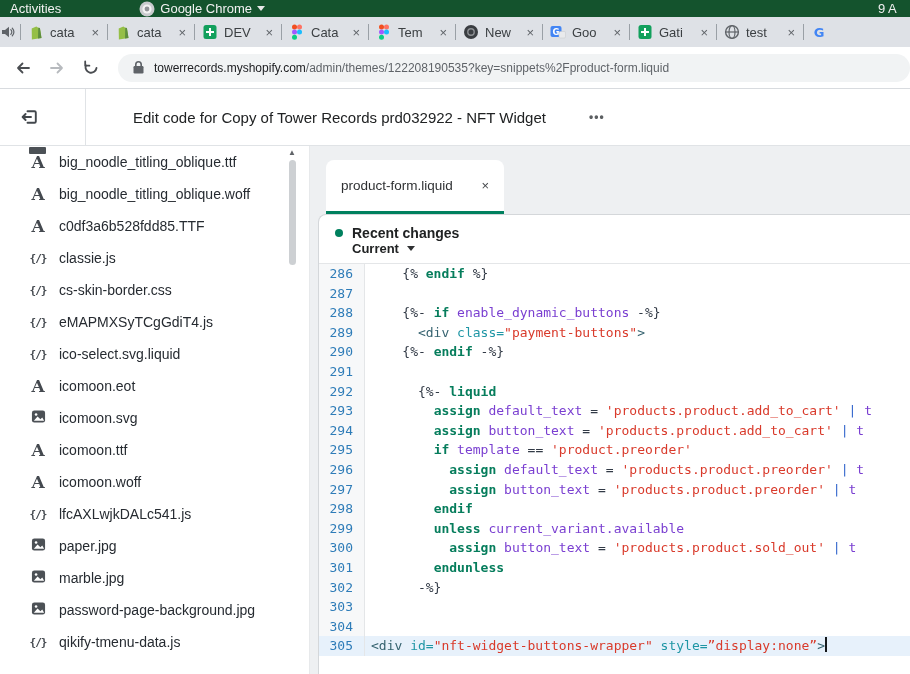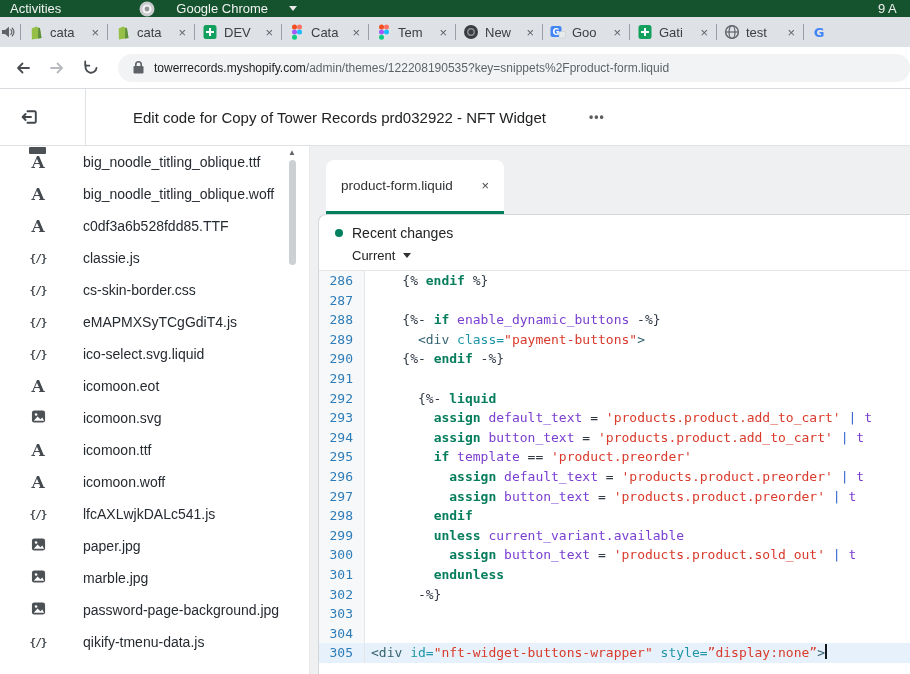--- a/index.html
+++ b/index.html
@@ -3,21 +3,21 @@
 <meta charset="utf-8">
 <style>
   * { box-sizing: border-box; margin: 0; padding: 0; }
   html,body { width:910px; height:674px; overflow:hidden; }
   body { font-family:"Liberation Sans", sans-serif; background:#fff; position:relative; }
   .screen { width:910px; height:674px; display:flex; flex-direction:column; }
 
   
   .system-bar { height:17px; background:#14532d; color:#f2f2f2; display:flex; align-items:center; font-size:13px; flex:0 0 auto; position:relative; }
   .activities { margin-left:10px; }
-  .chrome-menu { display:flex; align-items:center; gap:21px; margin-left:78px; }
+  .chrome-menu { display:flex; align-items:center; gap:5px; margin-left:78px; }
   .caret-dn-w { width:0; height:0; border-left:4px solid transparent; border-right:4px solid transparent; border-top:5px solid #e8e8e8; display:inline-block; }
   .clock { position:absolute; right:-8px; width:40px; color:#efefef; }
 
   
   .tab-strip { height:30px; background:#dee1e6; display:flex; align-items:center; padding-left:0; flex:0 0 auto; overflow:hidden; }
   .speaker-wrap { flex:0 0 auto; margin-right:4px; display:flex; align-items:center; }
   .tabs { display:flex; height:100%; align-items:center; flex:1; overflow:hidden; }
   .tab { flex:0 0 auto; width:87px; height:100%; display:flex; align-items:center; gap:6px; padding:0 8px; position:relative; }
   .tab::before { content:""; position:absolute; left:0; top:7px; height:16px; width:1px; background:#9aa0a6; }
   .tab .t-title { flex:1; font-size:13px; color:#3c4043; white-space:nowrap; overflow:hidden; }
@@ -46,37 +46,37 @@
   
   .content { flex:1; display:flex; overflow:hidden; }
 
   
   .sidebar { width:310px; flex:0 0 auto; background:#fff; position:relative; overflow:hidden; border-right:1px solid #e7e9eb; }
   .cut-item { position:absolute; top:1px; left:29px; width:17px; height:7px; background:#4c5156; border-radius:1px; }
   .file-item { height:32px; display:flex; align-items:center; padding-left:28px; gap:11px; }
   .f-ic { width:20px; text-align:center; flex:0 0 auto; }
   .f-ic.font-ic { font-family:"DejaVu Serif", serif; font-weight:bold; font-size:17px; color:#44494f; line-height:1; }
   .f-ic.code-ic { font-family:"DejaVu Sans Mono", monospace; font-size:11px; font-weight:bold; color:#44494f; letter-spacing:-1px; }
-  .f-label { font-size:14px; color:#262b31; white-space:nowrap;margin-left:24px; }
+  .f-label { font-size:14px; color:#262b31; white-space:nowrap; }
   .side-scroll { position:absolute; right:12px; top:0; width:10px; height:100%; }
   .scroll-up { position:absolute; top:2px; left:0; width:10px; font-size:8px; color:#606468; text-align:center; }
   .scroll-thumb { position:absolute; top:14px; left:2px; width:7px; height:105px; background:#cdd0d3; border-radius:4px; }
 
   
   .editor { flex:1; background:#eef0f2; display:flex; flex-direction:column; overflow:hidden; padding-top:14px; }
   .etab-row { height:54px; flex:0 0 auto; padding-left:16px; display:flex; }
   .etab { width:178px; background:#fff; border-radius:8px 8px 0 0; border-bottom:3px solid var(--accent); display:flex; align-items:center; padding:0 15px; }
   .etab-name { flex:1; font-size:13.5px; color:#2f3133; }
   .etab-close { font-size:13px; color:#44474a; }
   .panel { flex:1; margin-left:8px; background:#fff; border:1px solid #d4d7da; border-right:none; border-bottom:none; border-top-left-radius:8px; overflow:hidden; display:flex; flex-direction:column; }
-  .panel-hdr { padding:10px 0 7px 16px; border-bottom:1px solid #e4e6e8; flex:0 0 auto; }
+  .panel-hdr { padding:10px 0 7px 16px; border-bottom:1px solid #e4e6e8; flex:0 0 auto;font-weight:bold; }
   .rc-row { display:flex; align-items:center; gap:9px; }
   .rc-dot { width:8px; height:8px; border-radius:50%; background:var(--accent); }
   .rc-label { font-size:14px; color:#202223; }
-  .ver-row { margin-top:7px; margin-left:17px; display:flex; align-items:center; gap:8px; }
+  .ver-row { margin-left:17px; display:flex; align-items:center; gap:8px; }
   .ver-label { font-size:13px; color:#202223; }
   .caret-dn { width:0; height:0; border-left:4px solid transparent; border-right:4px solid transparent; border-top:5px solid #2f3133; }
 
   
   .code-area { flex:1; overflow:hidden; font-family:"DejaVu Sans Mono", monospace; font-size:13px; }
   .crow { display:flex; height:19.6px; line-height:19.6px;align-items:center; }
   .gut { width:46px; flex:0 0 auto; background:#f7f8f9; border-right:1px solid #e4e6e8; text-align:right; padding-right:11px; color:var(--lnum); }
   .ctext { flex:1; white-space:pre; padding-left:6px; color:var(--plain); overflow:hidden; }
   .crow.active .gut, .crow.active .ctext { background:var(--aline); }
   .tk-k { color:var(--kw); font-weight:bold; }

